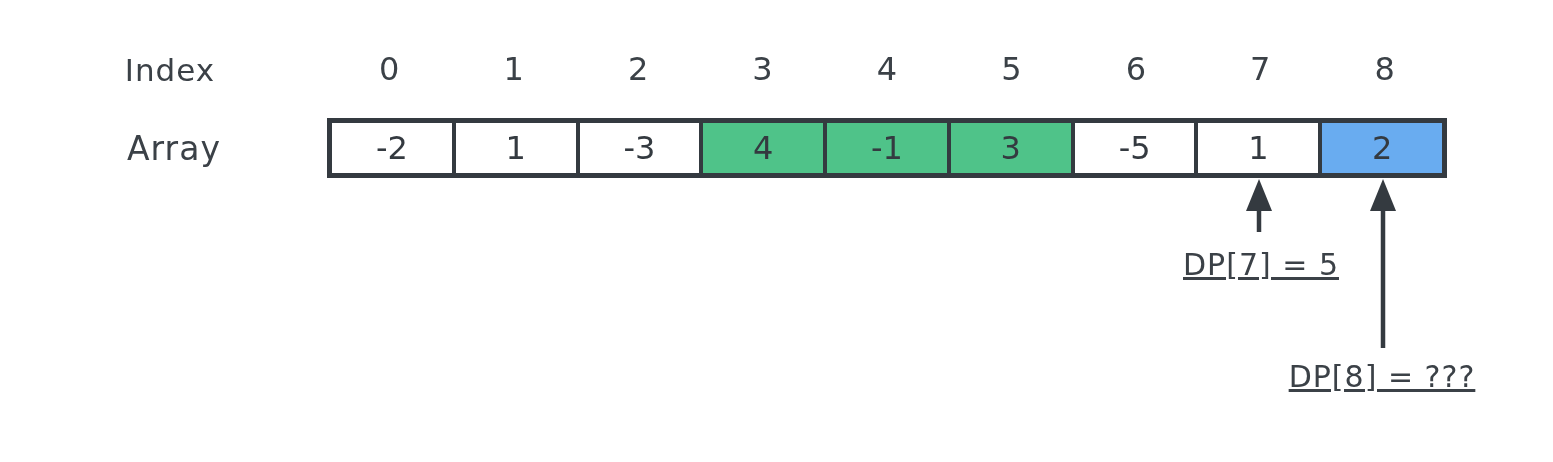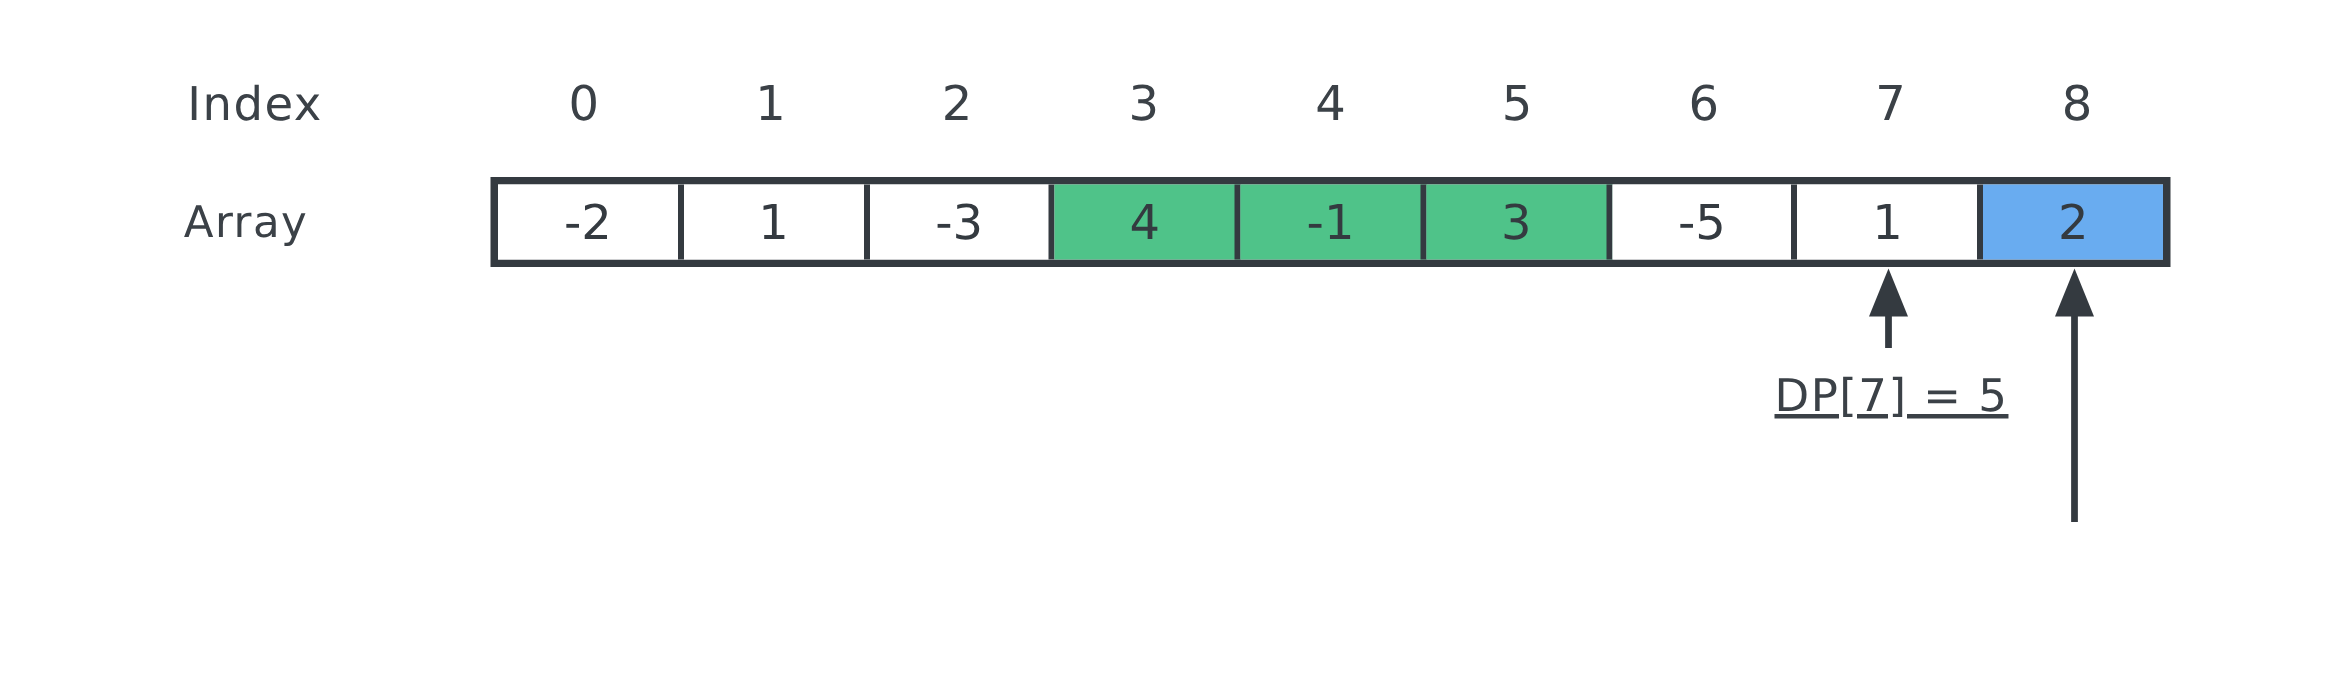--- a/index.html
+++ b/index.html
@@ -41,24 +41,24 @@
   .index-digits span {
     flex: 1;
     text-align: center;
     font-size: 32px; line-height: 38px;
     color: var(--label-text);
   }
 
   
   .array-row-label {
     position: absolute;
-    left: 112px; top: 118px;
+    left: 122px; top: 118px;
     width: 104px; height: 60px;
     display: flex; align-items: center; justify-content: center;
-    font-size: 29px;
+    font-size: 33px;
     color: var(--label-text);
     letter-spacing: 1px;
   }
   .array-box {
     position: absolute;
     left: 327px; top: 118px;
     width: 1120px; height: 60px;
     border: 5px solid var(--stroke);
     background: var(--cell-white);
     display: flex;
@@ -129,14 +129,15 @@
       <line x1="1259" y1="232" x2="1259" y2="207" stroke="#343a40" stroke-width="4.5"></line>
       <polygon points="1259,179 1246,211 1272,211" fill="#343a40"></polygon>
     </g>
     <g>
       <line x1="1383" y1="348" x2="1383" y2="207" stroke="#343a40" stroke-width="4.5"></line>
       <polygon points="1383,179 1370,211 1396,211" fill="#343a40"></polygon>
     </g>
   </svg>
 
   <div class="annotation-label dp7">DP[7] = 5</div>
+  <div class="annotation-label dp8">DP[8] = ???</div>
 
 </div>
 
 </body></html>

